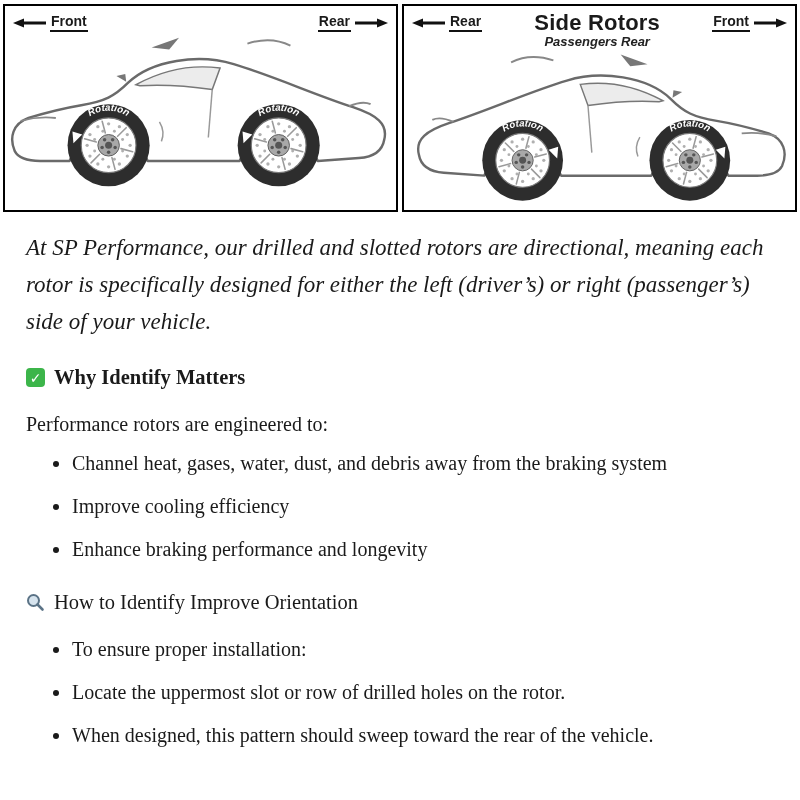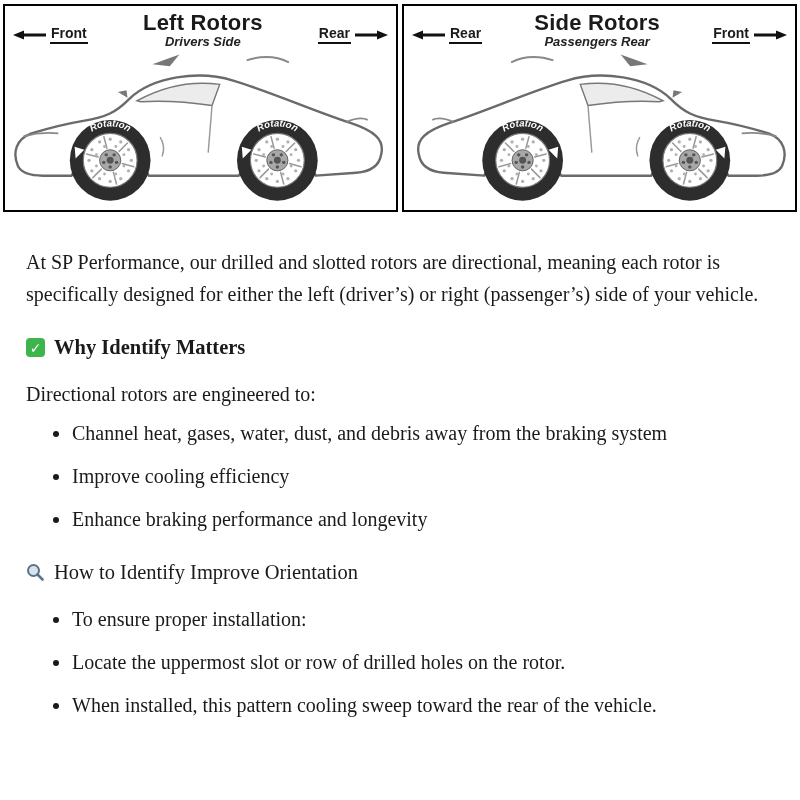--- a/index.html
+++ b/index.html
@@ -4,31 +4,31 @@
 <style>
   html,body { margin:0; padding:0; background:#ffffff; }
   body { width:800px; font-family:"Liberation Serif", serif; color:#1a1a1a; }
 
   
   .diagram { display:flex; gap:4px; padding:4px 3px 0 3px; box-sizing:border-box; }
   .panel { flex:1; border:2px solid #000; background:#fff; height:208px; box-sizing:border-box;
            display:flex; flex-direction:column; overflow:hidden; }
   .panel-header { display:flex; justify-content:space-between; align-items:flex-start;
                   padding:5px 8px 0 8px; font-family:"Liberation Sans", sans-serif; }
-  .dir-label { display:flex; align-items:center; gap:3px; margin-top:14px; }
+  .dir-label { display:flex; align-items:center; gap:3px; margin-top:2px; }
   .dir-text { font-weight:bold; font-size:14px; border-bottom:2px solid #111; padding:0 1px 1px 1px; }
   .dir-arrow { display:block; }
   .title-stack { text-align:center; line-height:1.05; }
   .p-title { font-weight:800; font-size:22px; letter-spacing:.2px; }
   .p-sub { font-weight:bold; font-style:italic; font-size:13px; margin-top:1px; color:#222; }
   .car-svg { width:100%; display:block; margin-top:-4px; }
 
   
   .article { padding:0 26px; }
-  .intro { font-size:20px; line-height:1.6; margin:34px 0 0 0; }
+  .intro { font-size:23px; line-height:1.6; margin:18px 0 0 0;font-style:italic; }
   .sec-head { display:flex; align-items:center; gap:9px; margin:26px 0 0 0; font-size:20.5px; }
   .sec-head.bold { font-weight:bold; }
   .check-box { display:inline-flex; align-items:center; justify-content:center;
                width:19px; height:19px; border-radius:4px; background:#3cb54a;
                color:#fff; font-size:14px; font-weight:bold; font-family:"DejaVu Sans", sans-serif; }
   .lead { font-size:20px; margin:24px 0 0 0; }
   ul.blist { margin:12px 0 0 0; padding-left:46px; font-size:20px; }
   ul.blist li { margin:12px 0 7px 0; line-height:1.55; }
   .sec-head .mag { flex:0 0 auto; }
 </style>
@@ -100,24 +100,20 @@
 
   <div class="panel">
     <div class="panel-header">
       <span class="dir-label">
         <svg class="dir-arrow" width="34" height="10">
           <polygon points="0,5 11,0.5 11,9.5" fill="#111"></polygon>
             <rect x="9" y="3.5" width="24" height="3" fill="#111"></rect>
         </svg>
         <span class="dir-text">Front</span>
       </span>
-      <span class="title-stack">
-        <div class="p-title">Left Rotors</div>
-        <div class="p-sub">Drivers Side</div>
-      </span>
       <span class="dir-label">
         <span class="dir-text">Rear</span>
         <svg class="dir-arrow" width="34" height="10">
           <rect x="1" y="3.5" width="24" height="3" fill="#111"></rect>
             <polygon points="34,5 23,0.5 23,9.5" fill="#111"></polygon>
         </svg>
       </span>
     </div>
     <svg class="car-svg" viewBox="0 0 400 172">
       <use href="#car"></use>
@@ -175,35 +171,35 @@
 
 <div class="article">
 
   <p class="intro">At SP Performance, our drilled and slotted rotors are directional, meaning each rotor is specifically designed for either the left (driver’s) or right (passenger’s) side of your vehicle.</p>
 
   <div class="sec-head bold">
     <span class="check-box">✓</span>
     <span>Why Identify Matters</span>
   </div>
 
-  <p class="lead">Directional rotors are engineered to:</p>
+  <p class="lead">Performance rotors are engineered to:</p>
 
   <ul class="blist">
     <li>Channel heat, gases, water, dust, and debris away from the braking system</li>
     <li>Improve cooling efficiency</li>
     <li>Enhance braking performance and longevity</li>
   </ul>
 
   <div class="sec-head">
     <svg class="mag" width="19" height="19">
       <circle cx="7.5" cy="7.5" r="5.5" fill="#d7e4ee" stroke="#5b7386" stroke-width="2"></circle>
       <line x1="11.5" y1="11.5" x2="16.5" y2="16.5" stroke="#5b7386" stroke-width="2.6" stroke-linecap="round"></line>
     </svg>
     <span>How to Identify Improve Orientation</span>
   </div>
 
   <ul class="blist" style="margin-top:20px">
     <li>To ensure proper installation:</li>
     <li>Locate the uppermost slot or row of drilled holes on the rotor.</li>
-    <li>When installed, this pattern cooling sweep toward the rear of the vehicle.</li>
+    <li>When designed, this pattern should sweep toward the rear of the vehicle.</li>
   </ul>
 
 </div>
 
 </body></html>

